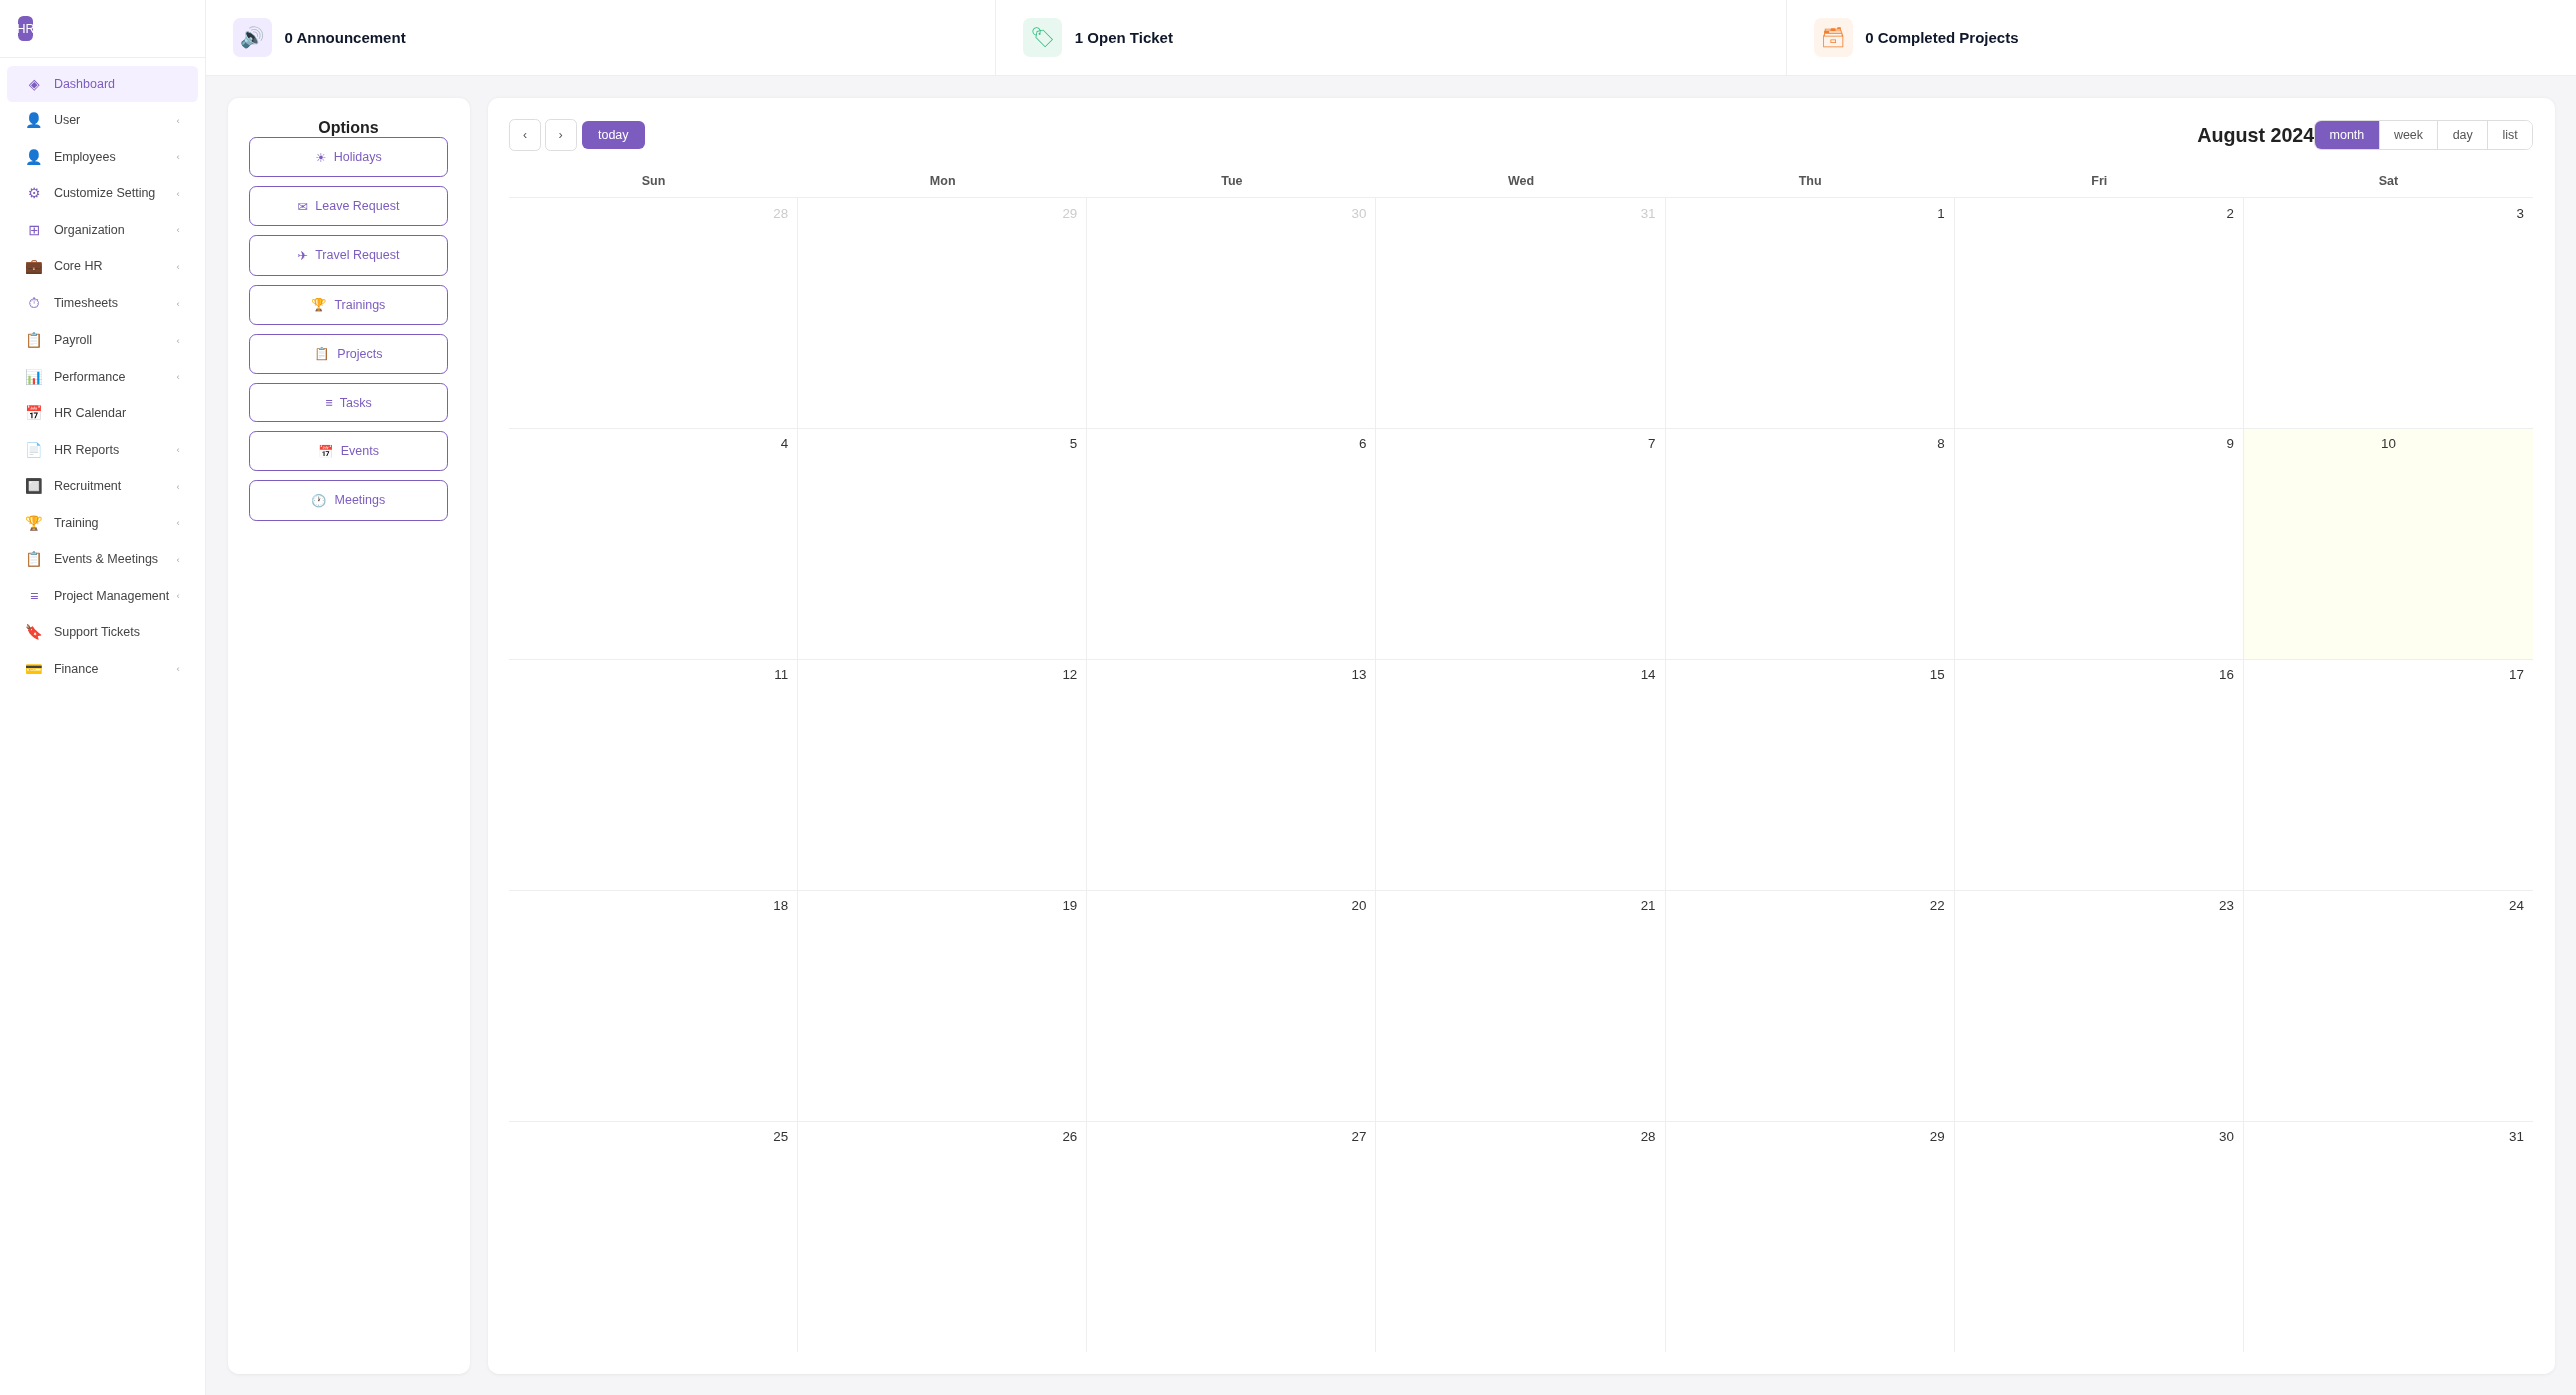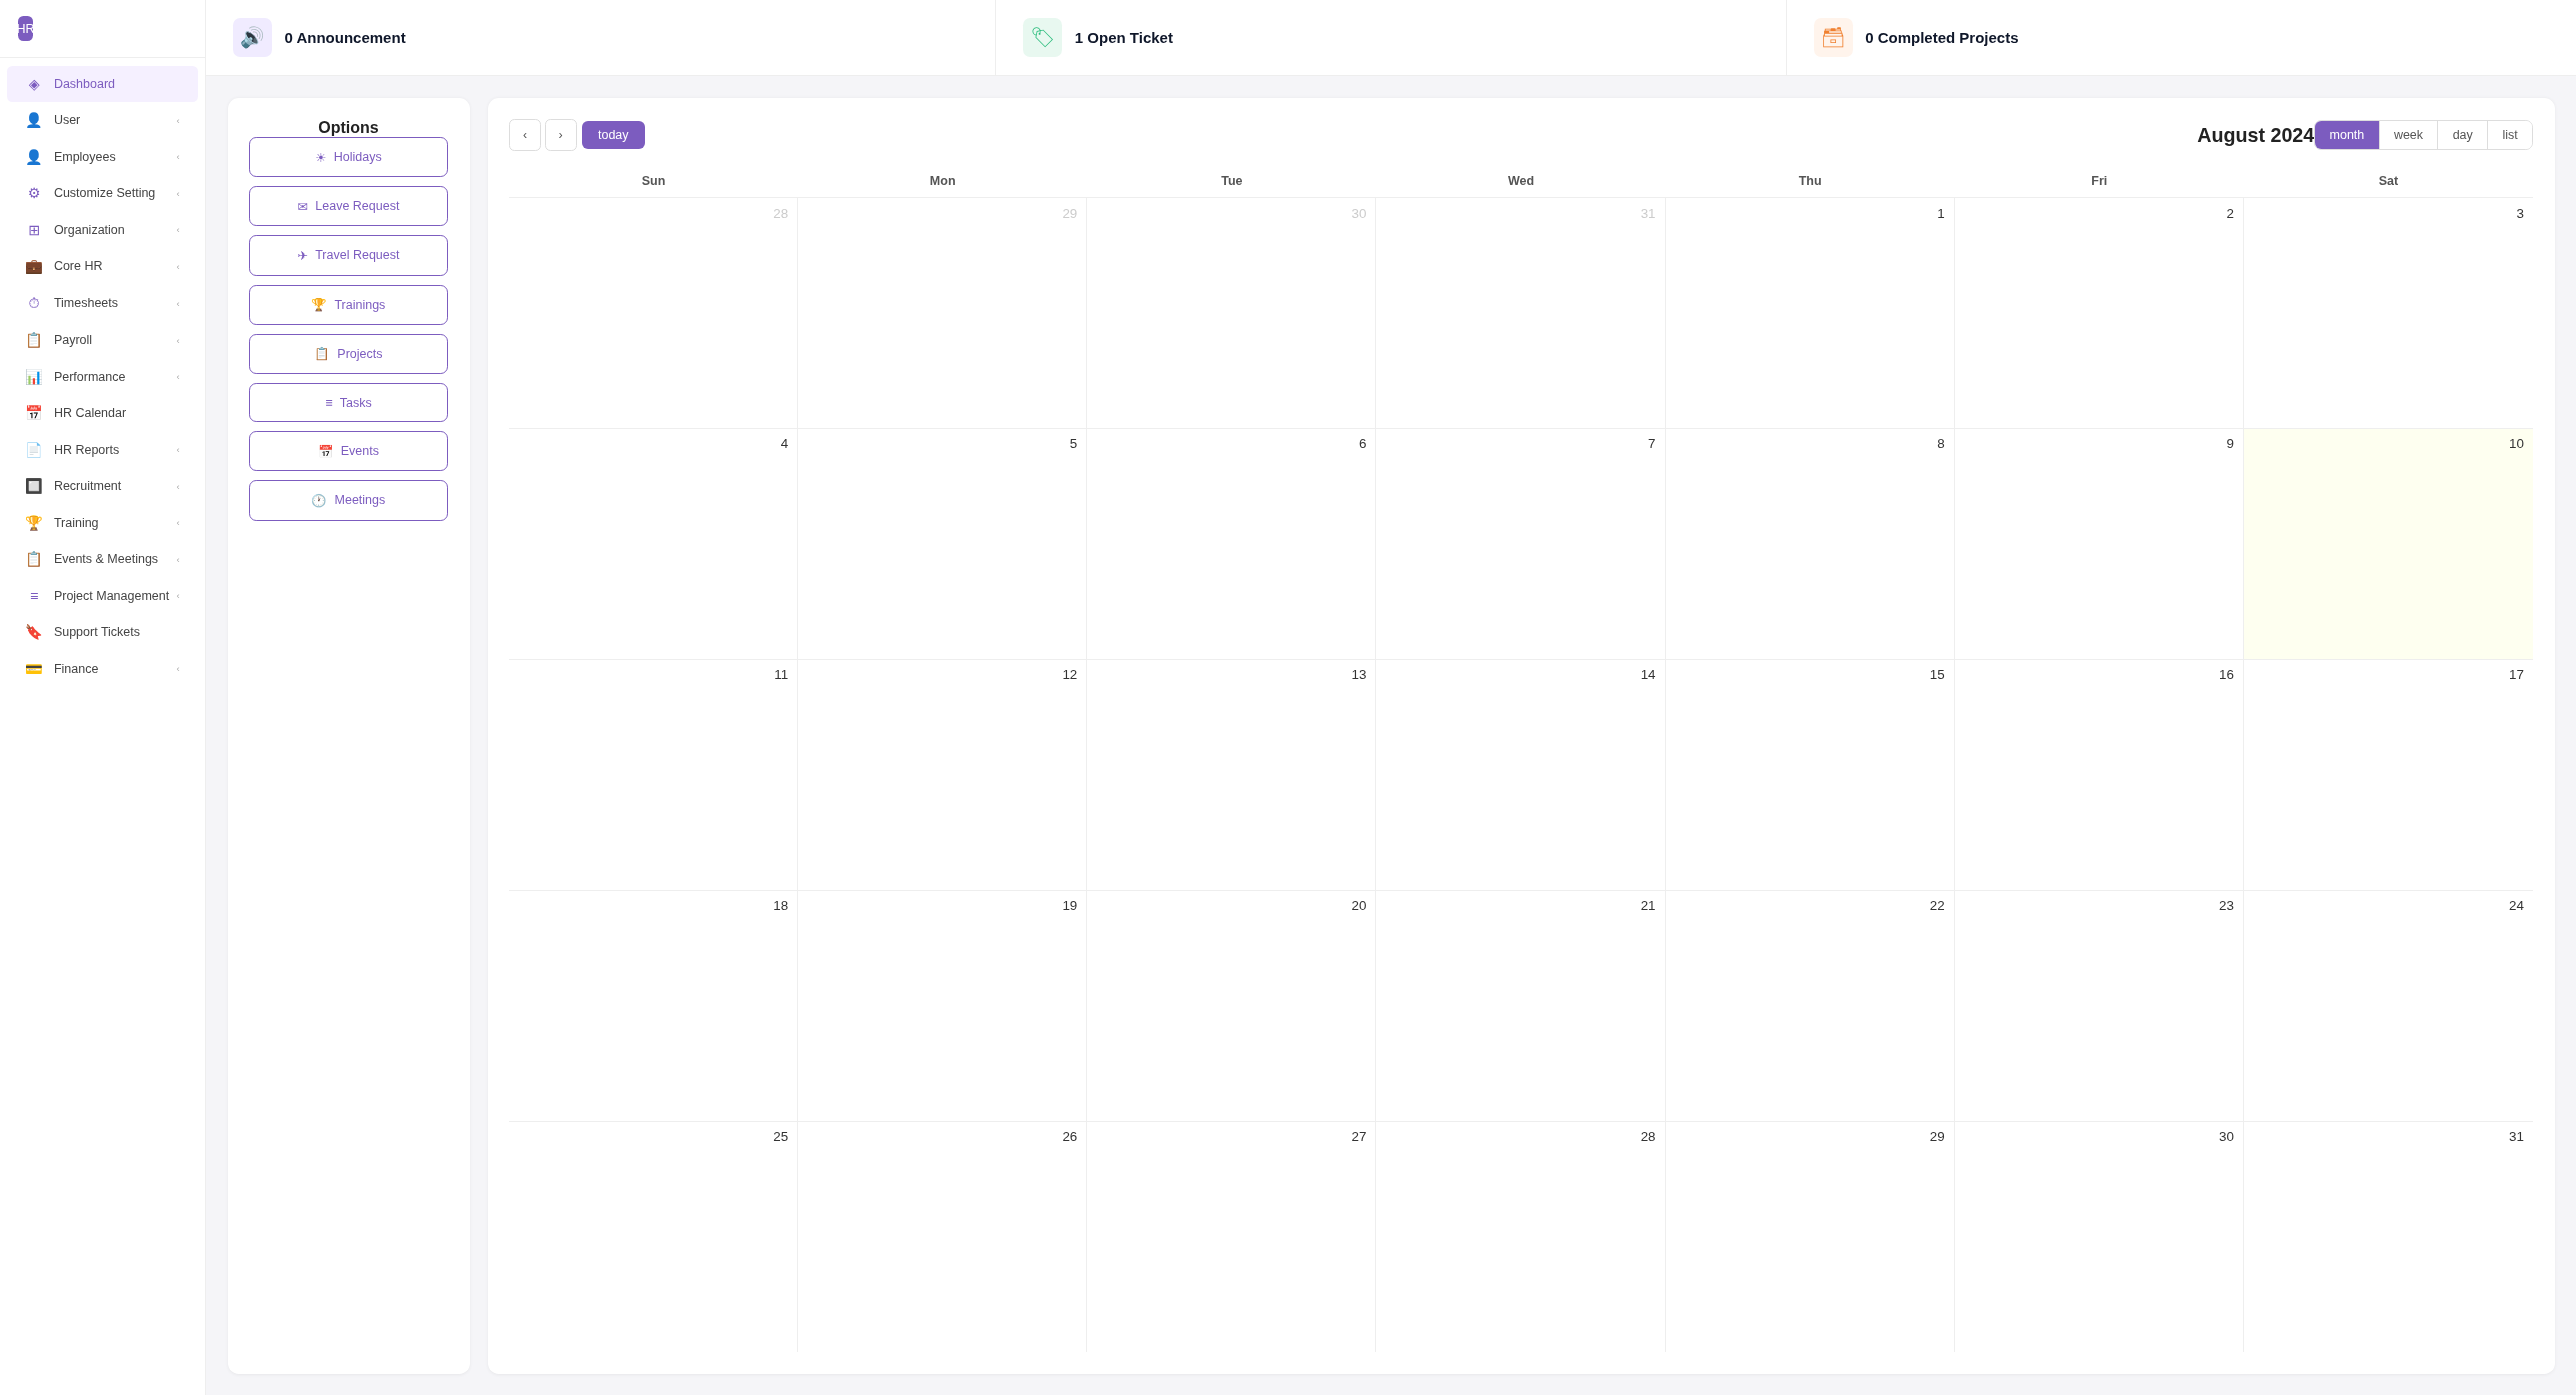--- a/index.html
+++ b/index.html
@@ -191,21 +191,21 @@
     .cal-week { flex: 1; display: grid; grid-template-columns: repeat(7, 1fr); border-top: 0.9px solid #eee; }
     .cal-cell {
       border-right: 0.9px solid #eee;
       padding: 7.2px 9px;
       min-height: 72px;
       display: flex;
       flex-direction: column;
     }
     .cal-cell:last-child { border-right: none; }
     .cal-cell.other-month .cal-date { color: #ccc; }
-    .cal-cell.today { background: #fefff0; }
+    .cal-cell.today { background: #fefff0; align-items: center; }
     .cal-date {
       font-size: 13.4px;
       font-weight: 500;
       color: #333;
       text-align: right;
     }
   </style>
 </head>
 <body>
 

